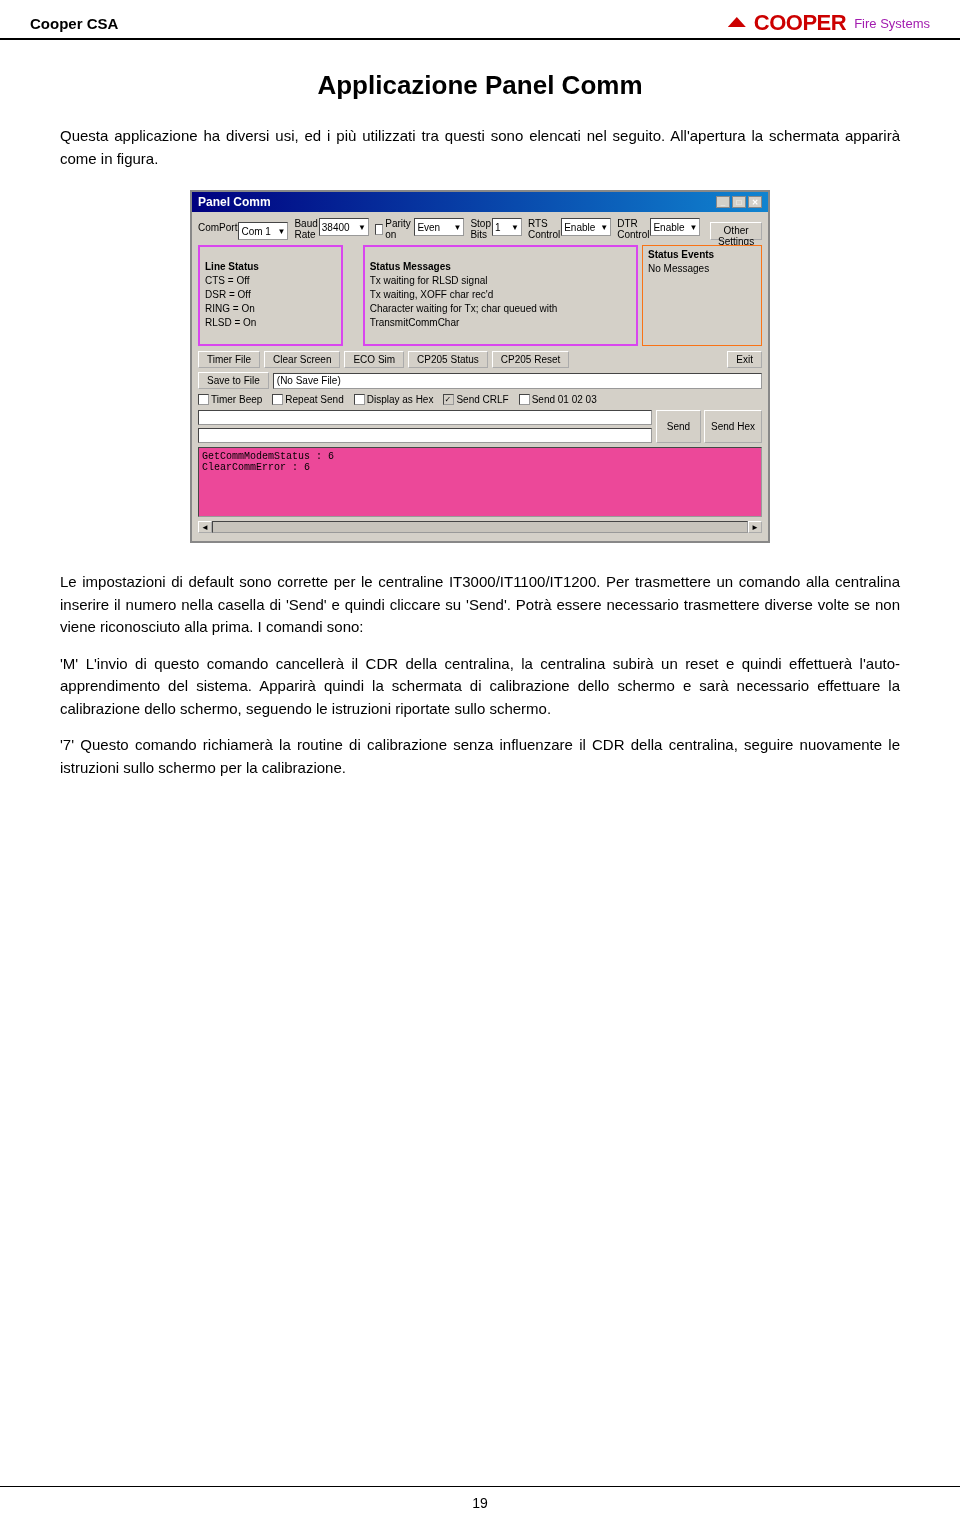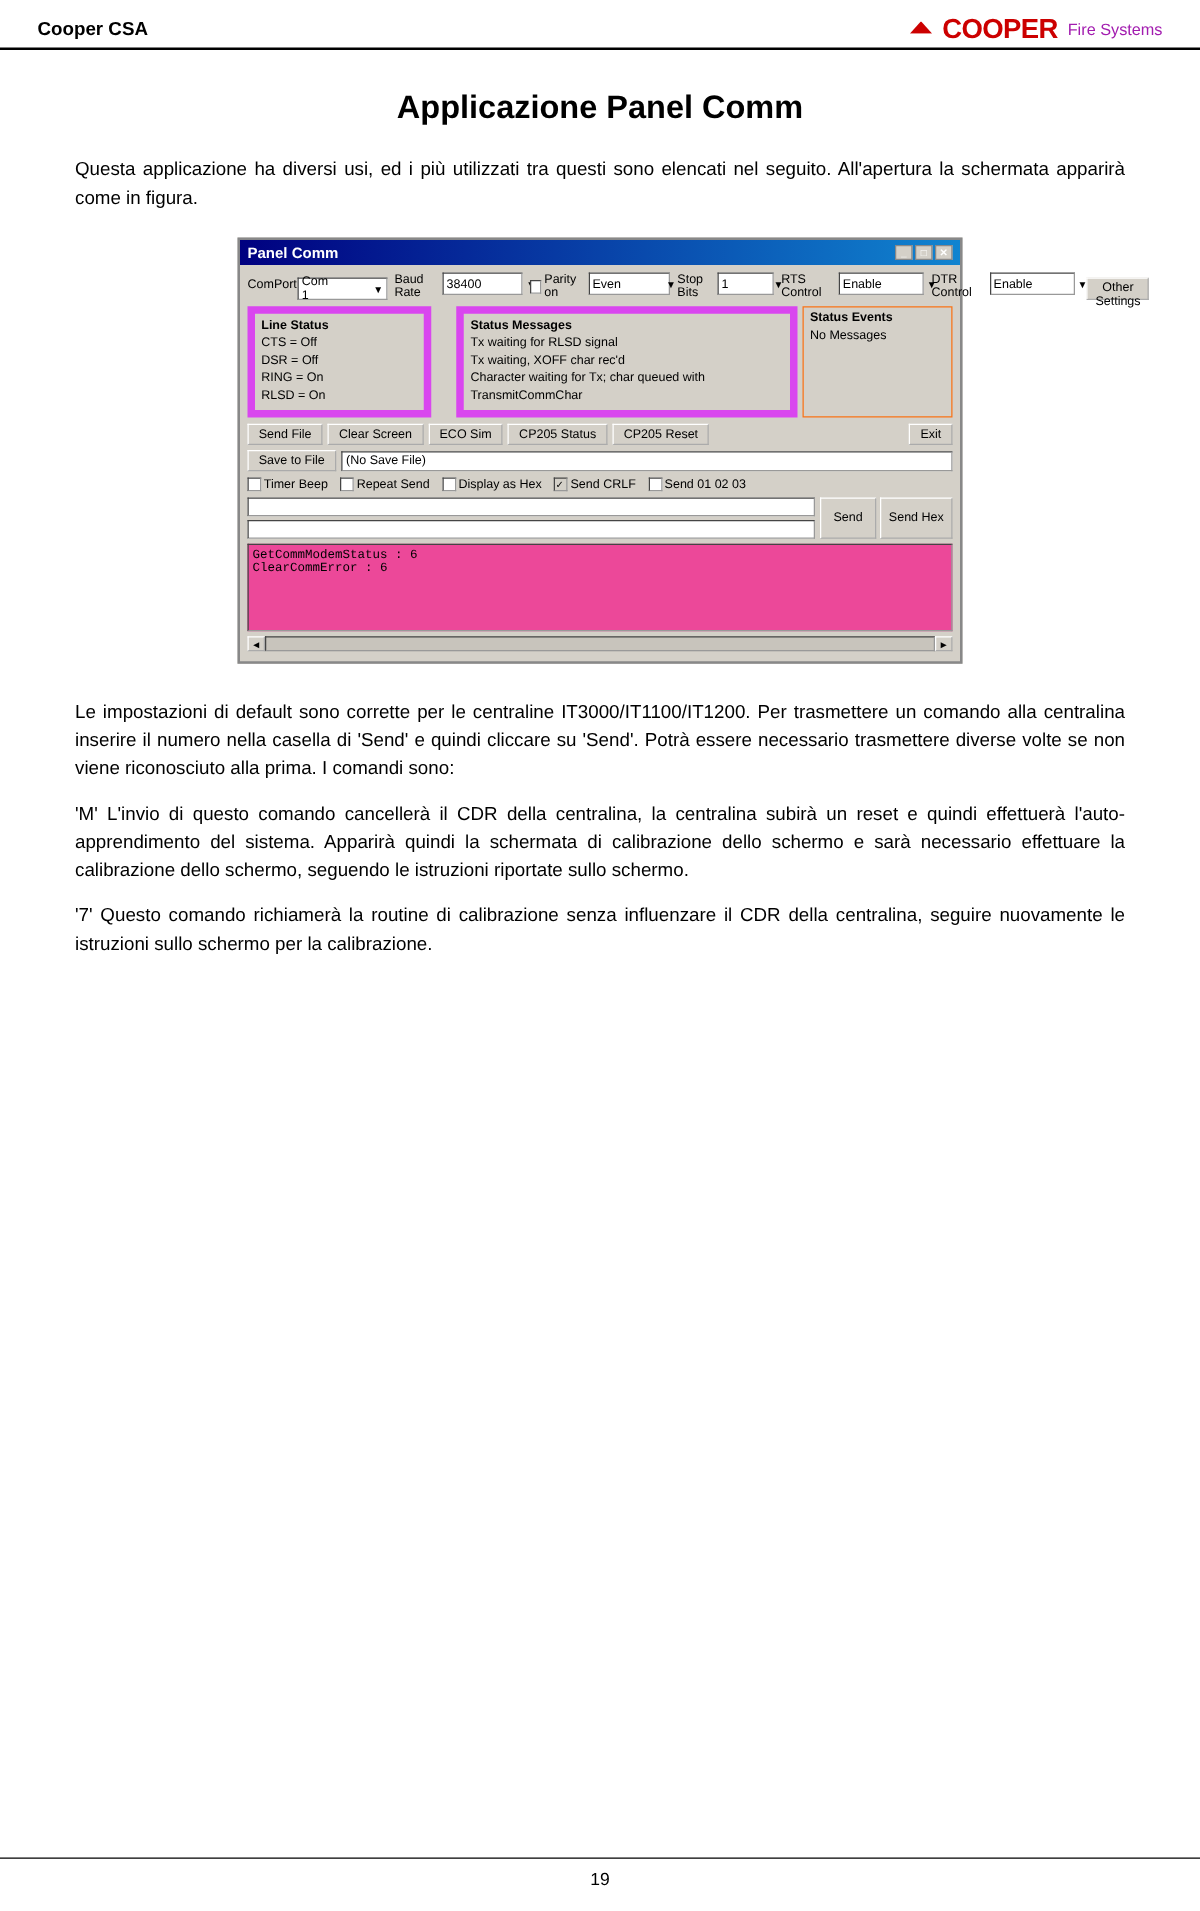--- a/index.html
+++ b/index.html
@@ -132,21 +132,20 @@
     .pc-select {
       background: #fff;
       border: 1px inset #999;
       font-size: 10px;
       padding: 1px 2px;
       display: flex;
       align-items: center;
       justify-content: space-between;
       min-width: 50px;
       height: 18px;
-      gap: 36px;
     }
     .pc-select-arrow {
       font-size: 8px;
     }
     .pc-checkbox-label {
       display: flex;
       align-items: center;
       gap: 2px;
       font-size: 10px;
     }
@@ -165,23 +164,23 @@
       height: 18px;
     }
 
     
     .pc-status-row {
       display: flex;
       gap: 4px;
       margin-bottom: 5px;
     }
     .pc-status-box {
-      border: 6px solid #d946ef;
-      background: #d4d0c8;
-      padding: 4px 5px;
+      border: 2px solid #d946ef;
+      background: #d4d0c8;
+      padding: 14px 5px;
       flex: 1;
     }
     .pc-status-title {
       font-size: 10px;
       font-weight: bold;
       margin-bottom: 2px;
     }
     .pc-status-line {
       font-size: 10px;
       line-height: 1.4;
@@ -428,21 +427,21 @@
             <div class="pc-status-line">Character waiting for Tx; char queued with</div>
             <div class="pc-status-line">TransmitCommChar</div>
           </div>
           <div class="pc-status-events">
             <div class="pc-status-title">Status Events</div>
             <div class="pc-status-line">No Messages</div>
           </div>
         </div>
 
         <div class="pc-btn-row">
-          <button class="pc-action-btn">Send File</button>
+          <button class="pc-action-btn">Timer File</button>
           <button class="pc-action-btn">Clear Screen</button>
           <button class="pc-action-btn">ECO Sim</button>
           <button class="pc-action-btn">CP205 Status</button>
           <button class="pc-action-btn">CP205 Reset</button>
           <div style="flex:1;"></div>
           <button class="pc-action-btn">Exit</button>
         </div>
 
         <div class="pc-save-row">
           <button class="pc-action-btn">Save to File</button>

